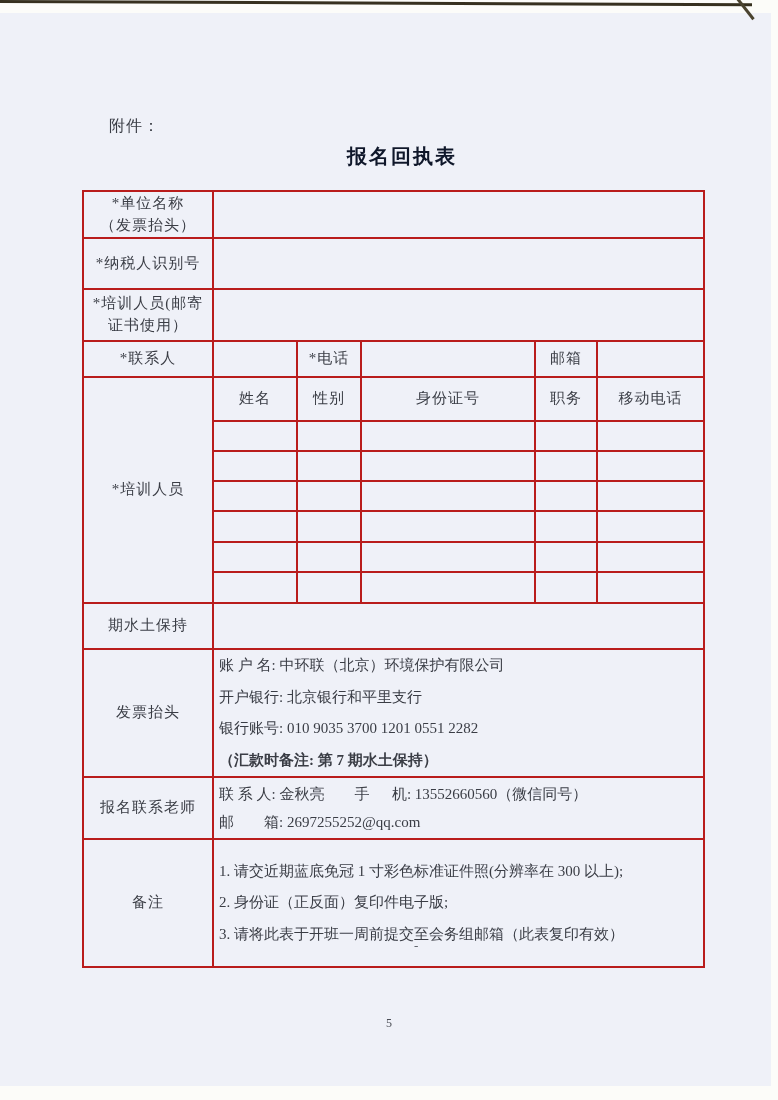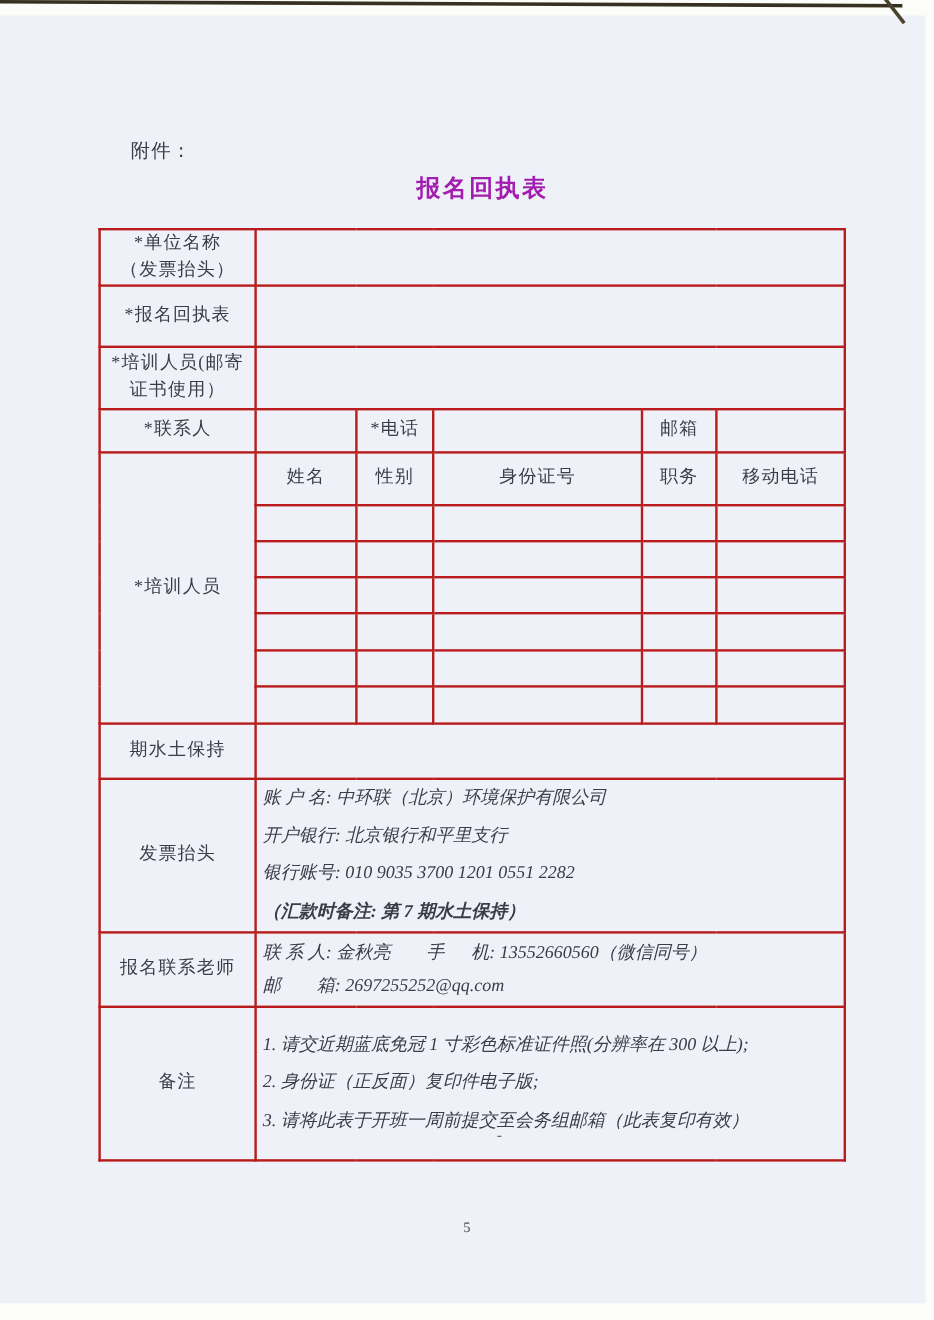--- a/index.html
+++ b/index.html
@@ -30,38 +30,38 @@
   }
   .attachment {
     position: absolute; left: 109px; top: 116px;
     font-size: 16px; letter-spacing: 1px;
   }
   .doc-title {
     position: absolute; left: 82px; top: 143px; width: 640px;
     text-align: center;
     font-family: "Liberation Sans", "DejaVu Sans", sans-serif;
     font-weight: bold; font-size: 20px; letter-spacing: 2px;
-    color: #a21caf;
+    color: #0f172a;
   }
   table.form {
     position: absolute; left: 82px; top: 190px;
     width: 621px;
     border-collapse: collapse;
     table-layout: fixed;
     font-size: 15px;
   }
   table.form td {
     border: 2px solid #b91c1c;
     padding: 0 5px;
     vertical-align: middle;
     overflow: hidden;
   }
   td.lbl { text-align: center; letter-spacing: 1px; line-height: 1.45; }
   td.val { text-align: left; }
-  td.content { padding-left: 17px; padding-right: 8px; font-style: italic; }
+  td.content { padding-left: 17px; padding-right: 8px; }
   .line { white-space: pre-wrap; line-height: 2.1; }
   .bold { font-weight: bold; }
   .page-number {
     position: absolute; left: 0; top: 1016px; width: 778px;
     text-align: center; font-size: 12px; color: #4a4d55;
   }
   .stray-mark {
     position: absolute; left: 414px; top: 938px;
     font-size: 13px; color: #5a5d65;
   }
@@ -89,21 +89,21 @@
   <tbody>
       <tr style="height:47px">
     <td class="lbl">
       <div>*单位名称</div>
       <div>（发票抬头）</div>
     </td>
     <td class="val" colspan="5"></td>
   </tr>
 
   <tr style="height:51px">
-    <td class="lbl">*报名回执表</td>
+    <td class="lbl">*纳税人识别号</td>
     <td class="val" colspan="5"></td>
   </tr>
 
   <tr style="height:52px">
     <td class="lbl">
       <div>*培训人员(邮寄</div>
       <div>证书使用）</div>
     </td>
     <td class="val" colspan="5"></td>
   </tr>

